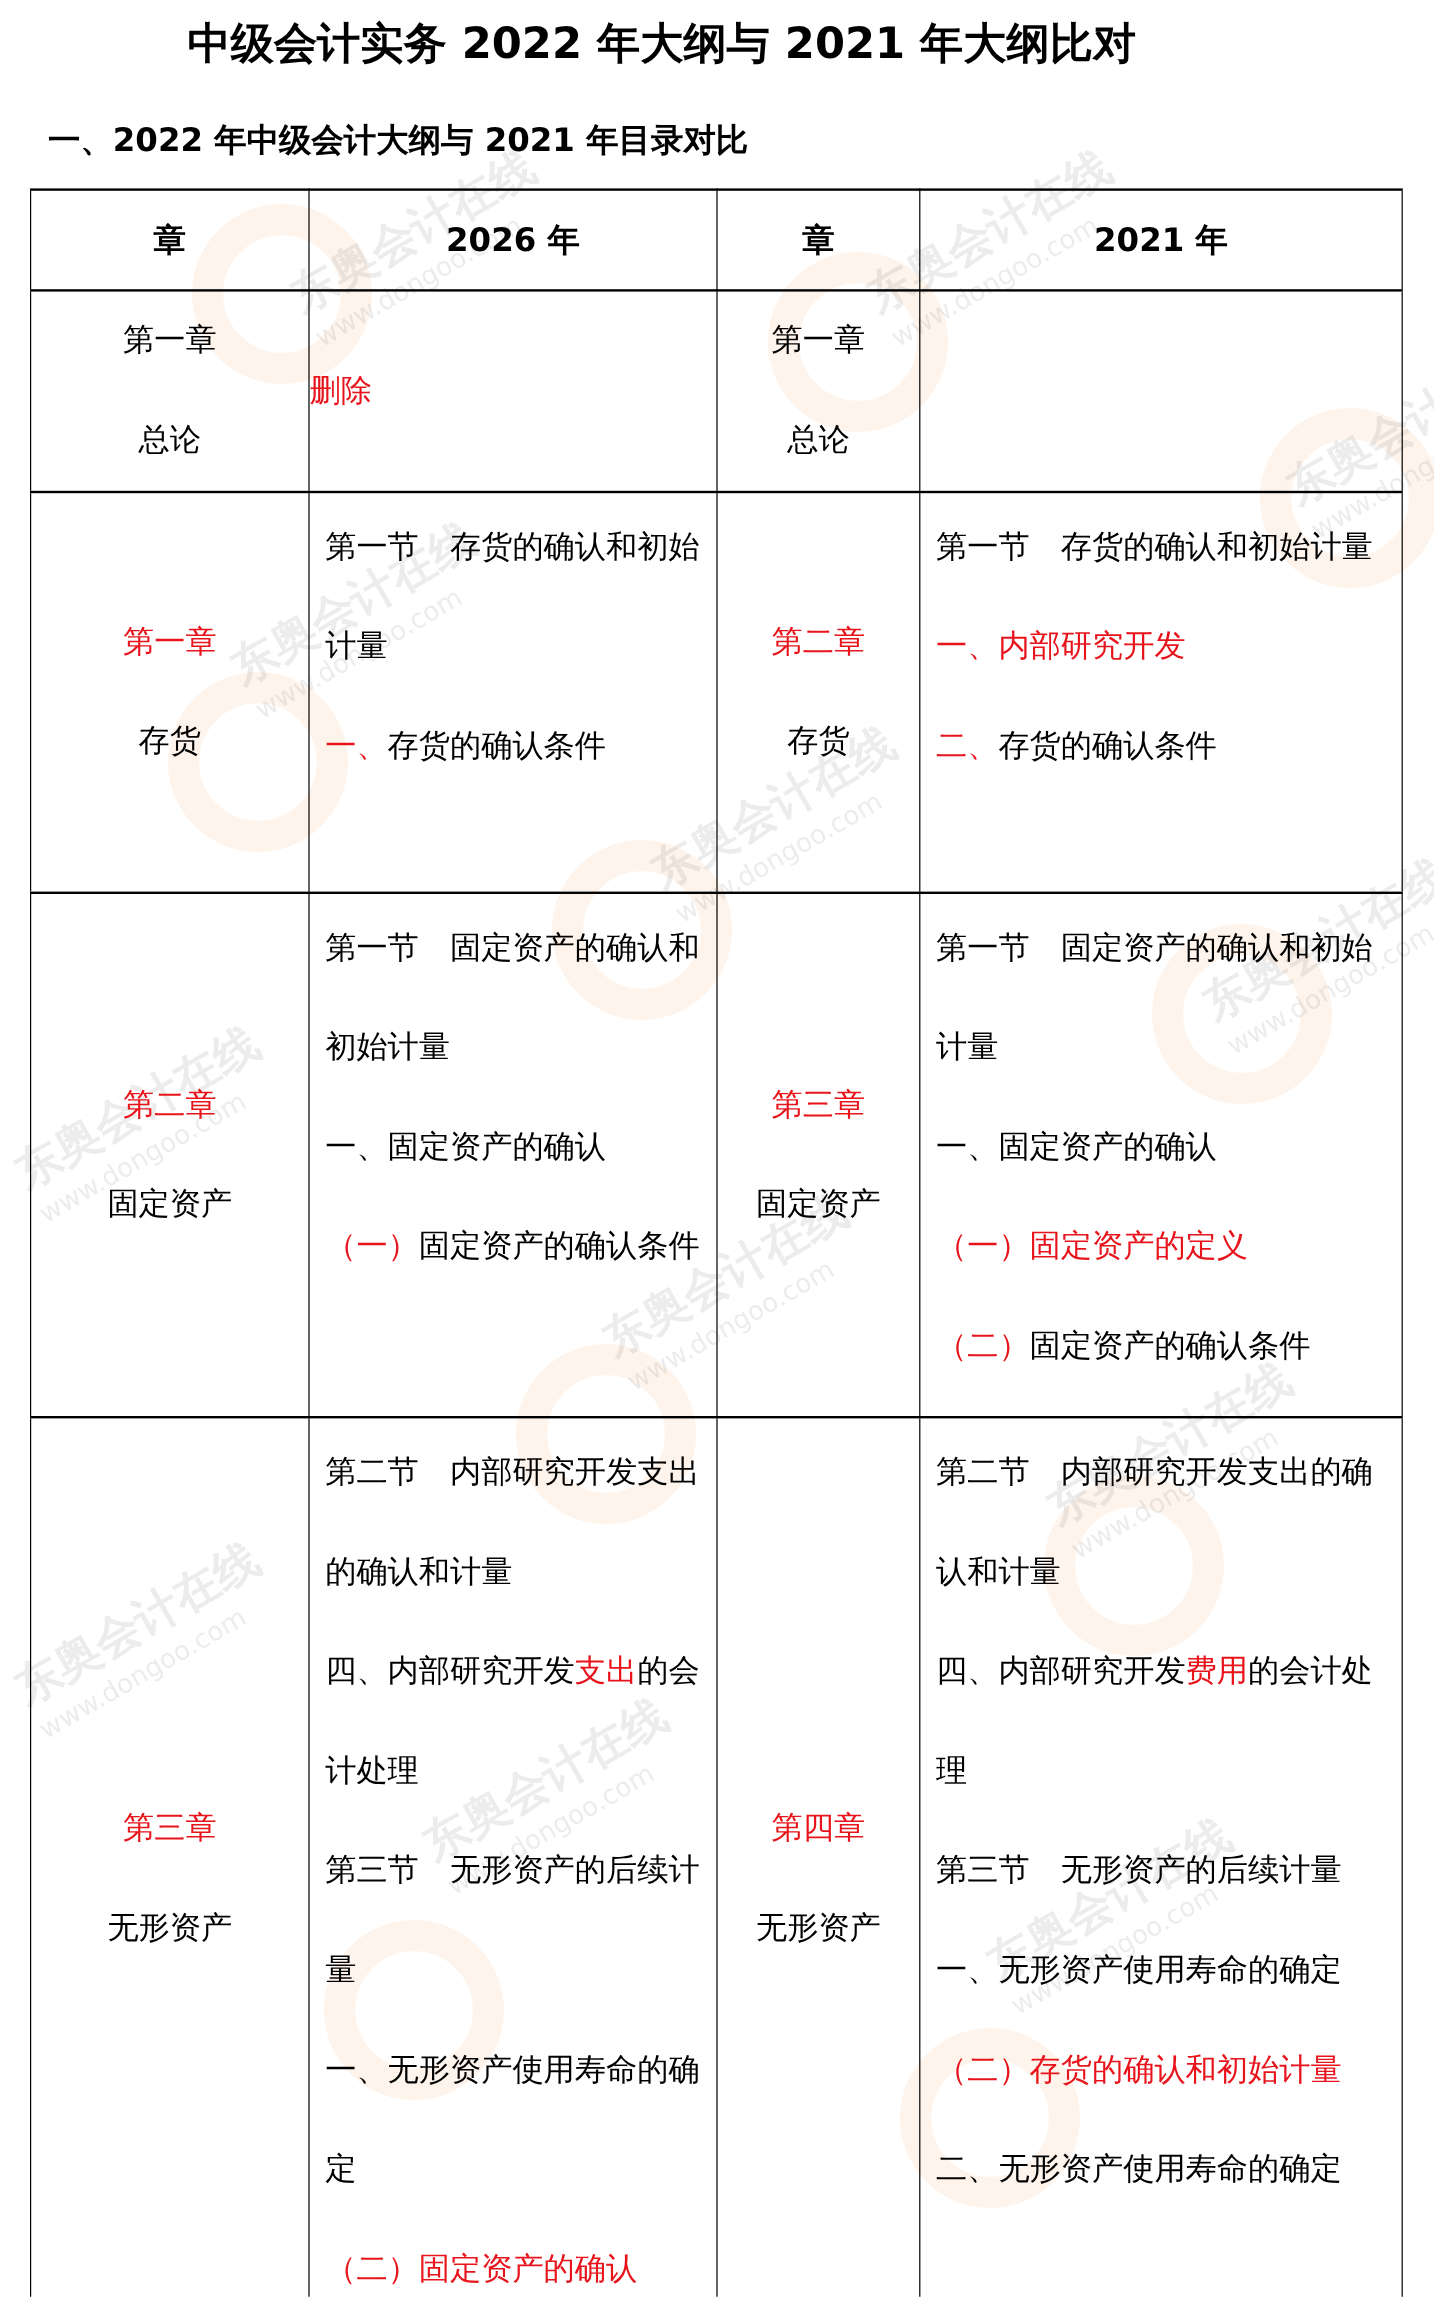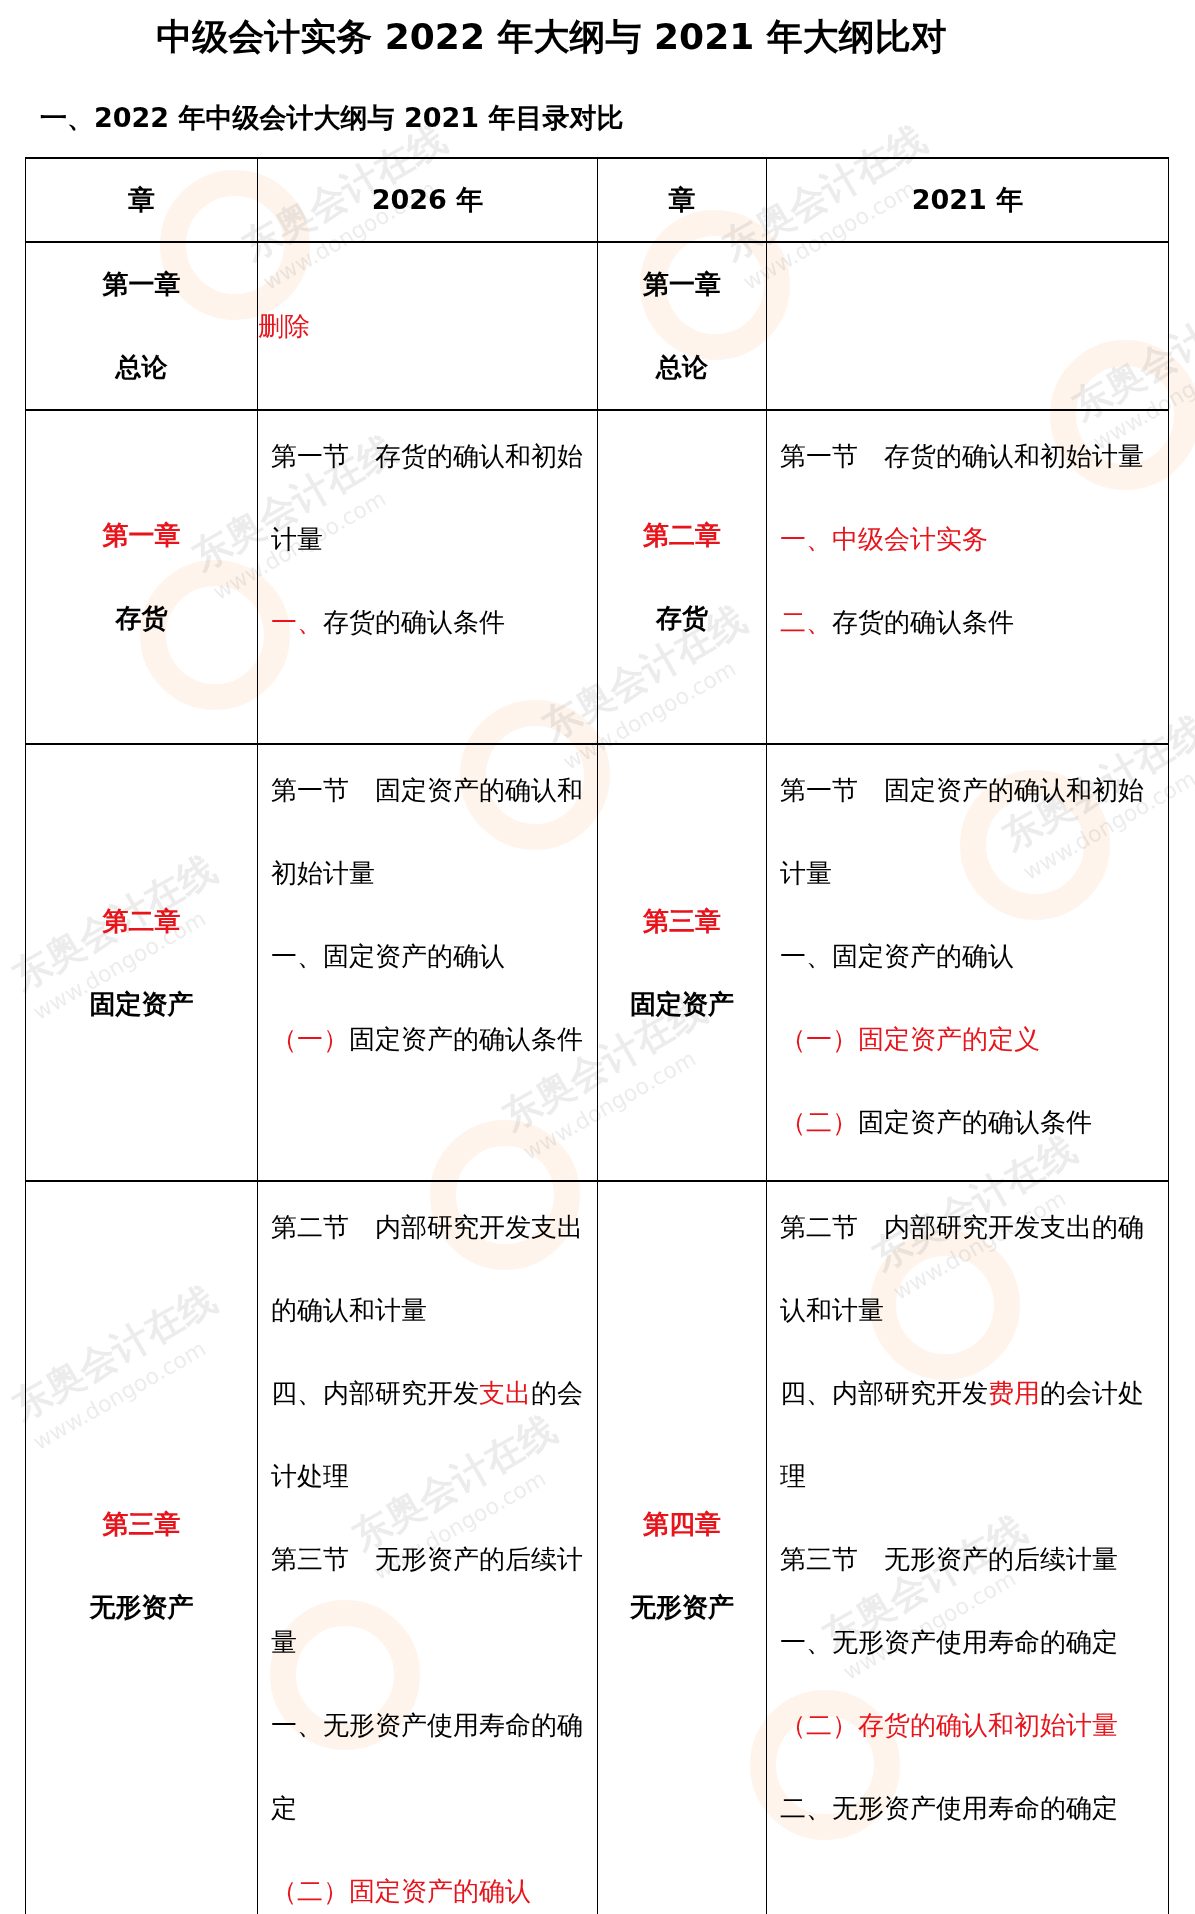--- a/index.html
+++ b/index.html
@@ -15,21 +15,21 @@
              white-space:nowrap; line-height:40px; }
   .wm-text small { display:block; font-size:22px; font-weight:normal; }
   table { position:absolute; left:25px; top:157px; border-collapse:collapse; table-layout:fixed; width:1143px; }
   td, th { border-left:1.3px solid #000; border-right:1.3px solid #000; padding:0; vertical-align:top; }
   tr { border-top:2px solid #000; border-bottom:2px solid #000; }
   th { height:82px; font-size:27px; font-weight:bold; text-align:center; vertical-align:middle; }
   .chap { text-align:center; vertical-align:middle; font-size:26px; line-height:83px; }
   .cont { font-size:26px; line-height:83px; padding:4px 10px 16px 13px; word-break:break-all; }
   .center { text-align:left; vertical-align:middle; }
   .red { color:#e8141c; }
-  .line { display:block;font-weight:bold; }
+  .line { display:block; }
 </style>
 </head>
 <body>
 
 <div class="wm wm-logo" style="left:160px;top:170px;"></div>
 <div class="wm wm-logo" style="left:640px;top:210px;"></div>
 <div class="wm wm-logo" style="left:1050px;top:340px;"></div>
 <div class="wm wm-logo" style="left:140px;top:560px;"></div>
 <div class="wm wm-logo" style="left:460px;top:700px;"></div>
 <div class="wm wm-logo" style="left:960px;top:770px;"></div>
@@ -92,21 +92,21 @@
         <td class="cont">
           <div><span>第一节　存货的确认和初始计量</span></div>
           <div><span class="red">一、</span><span>存货的确认条件</span></div>
         </td>
         <td class="chap">
           <span class="line red">第二章</span>
           <span class="line">存货</span>
         </td>
         <td class="cont">
           <div><span>第一节　存货的确认和初始计量</span></div>
-          <div><span class="red">一、中级会计实务</span></div>
+          <div><span class="red">一、内部研究开发</span></div>
           <div><span class="red">二、</span><span>存货的确认条件</span></div>
         </td>
       </tr>
       <tr style="height: 419px;">
         <td class="chap">
           <span class="line red">第二章</span>
           <span class="line">固定资产</span>
         </td>
         <td class="cont">
           <div><span>第一节　固定资产的确认和初始计量</span></div>

